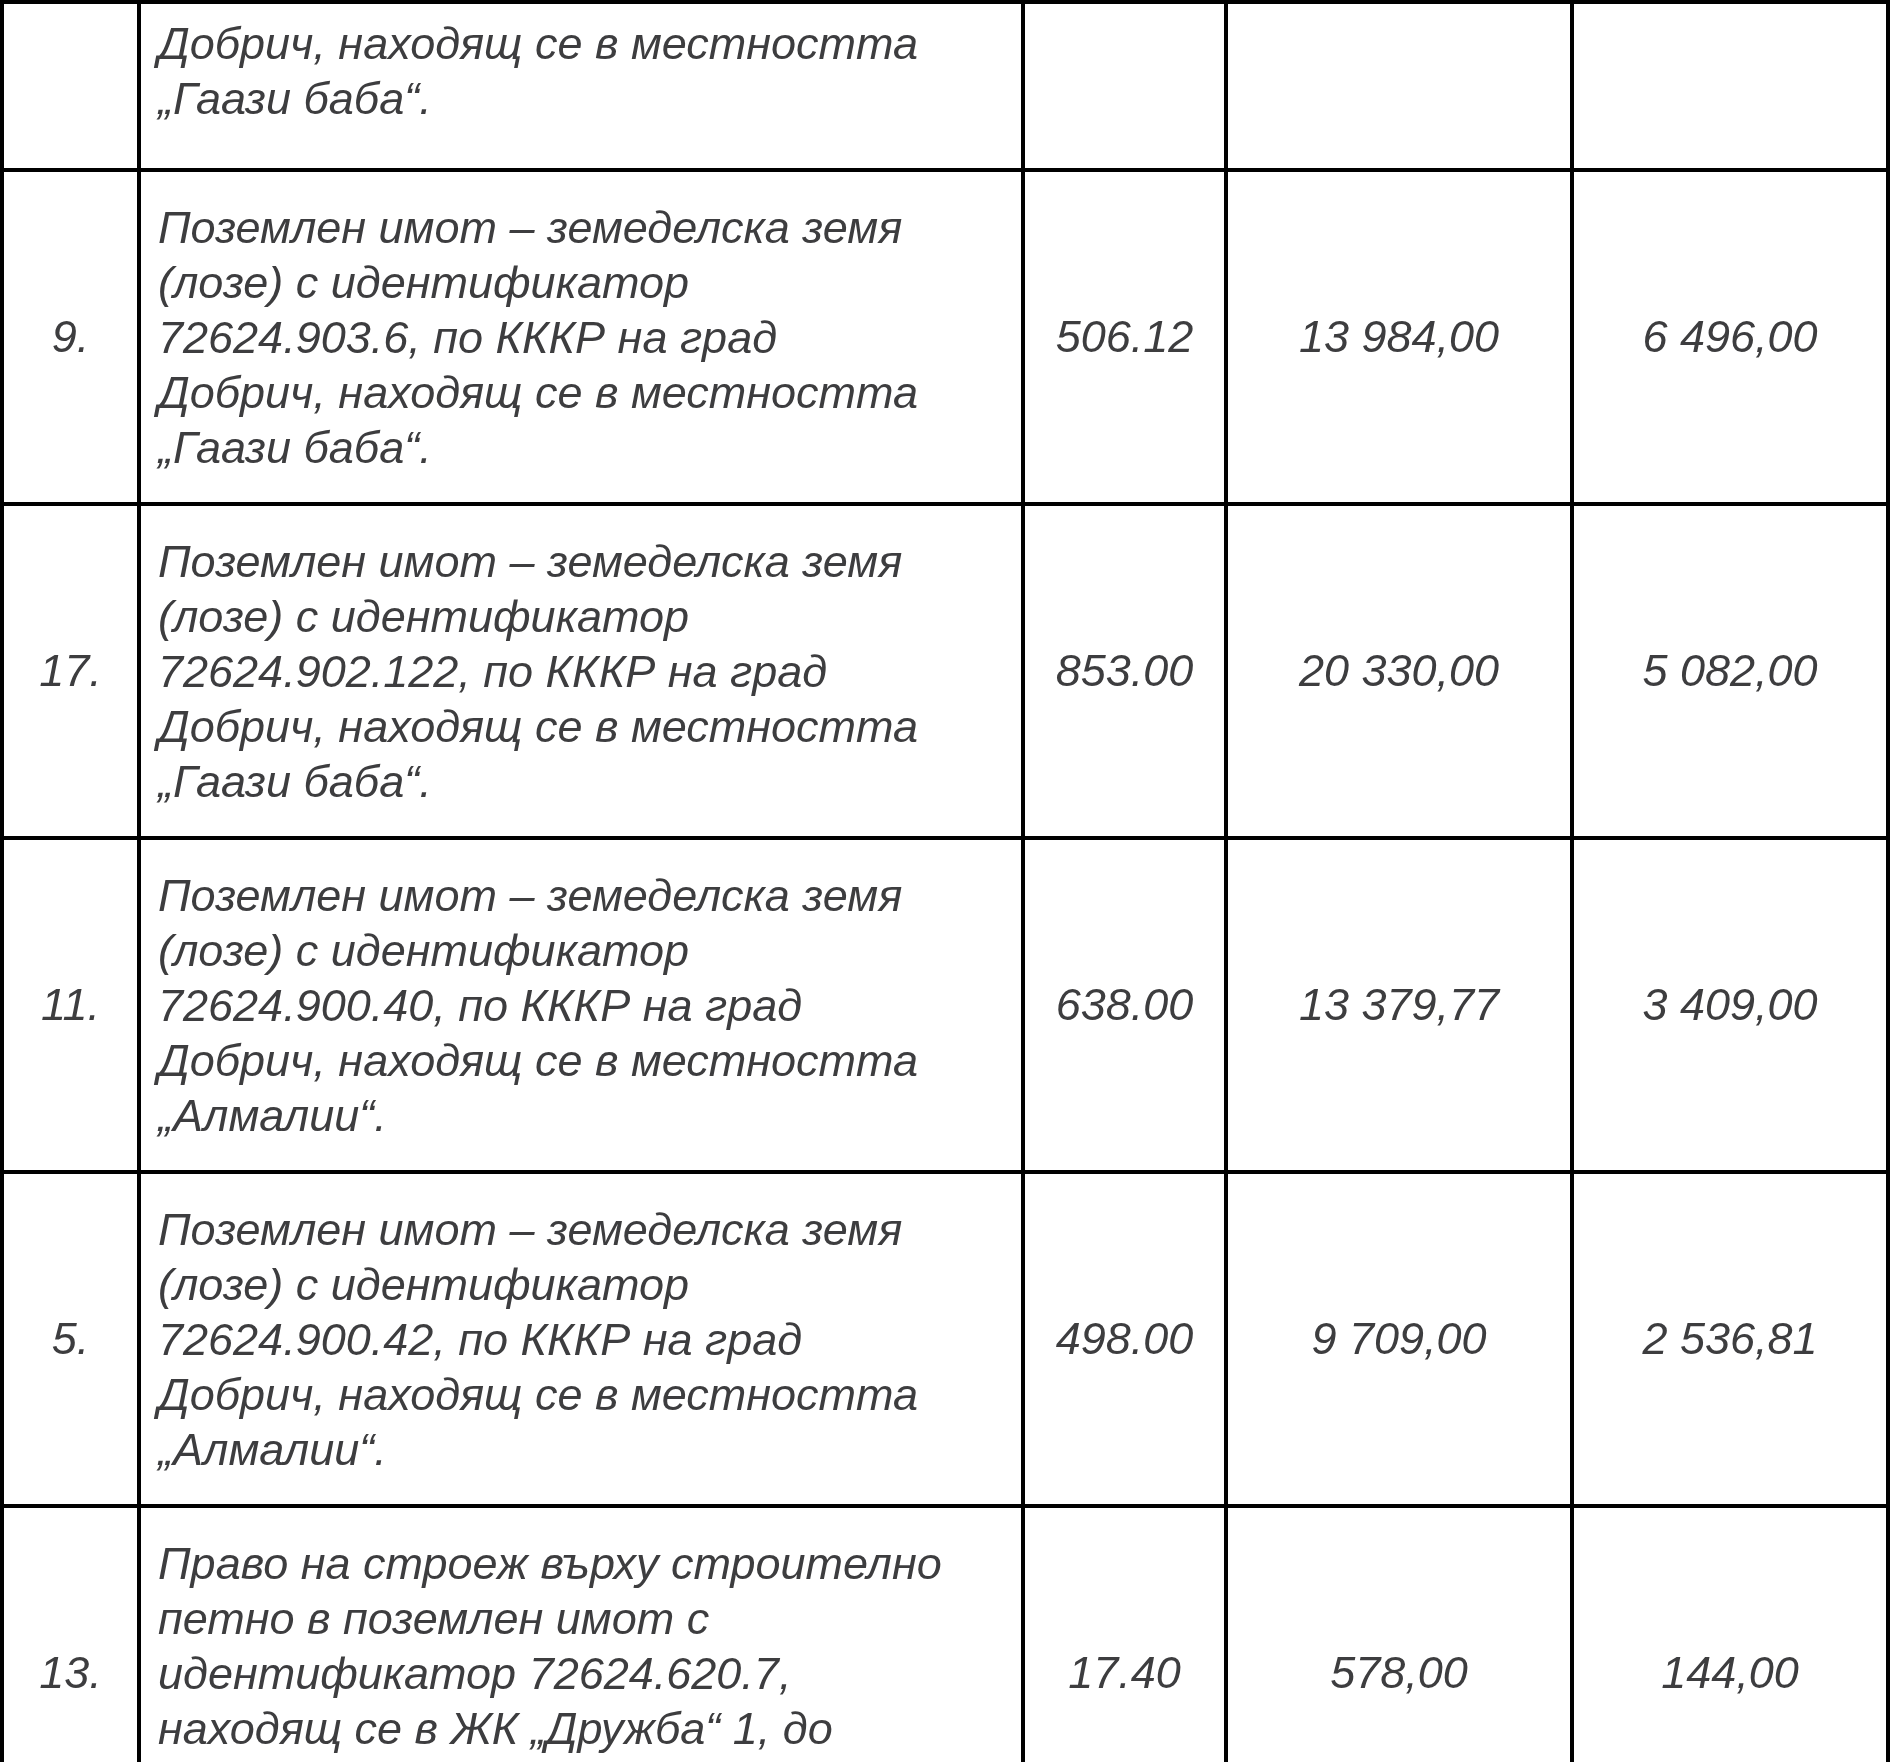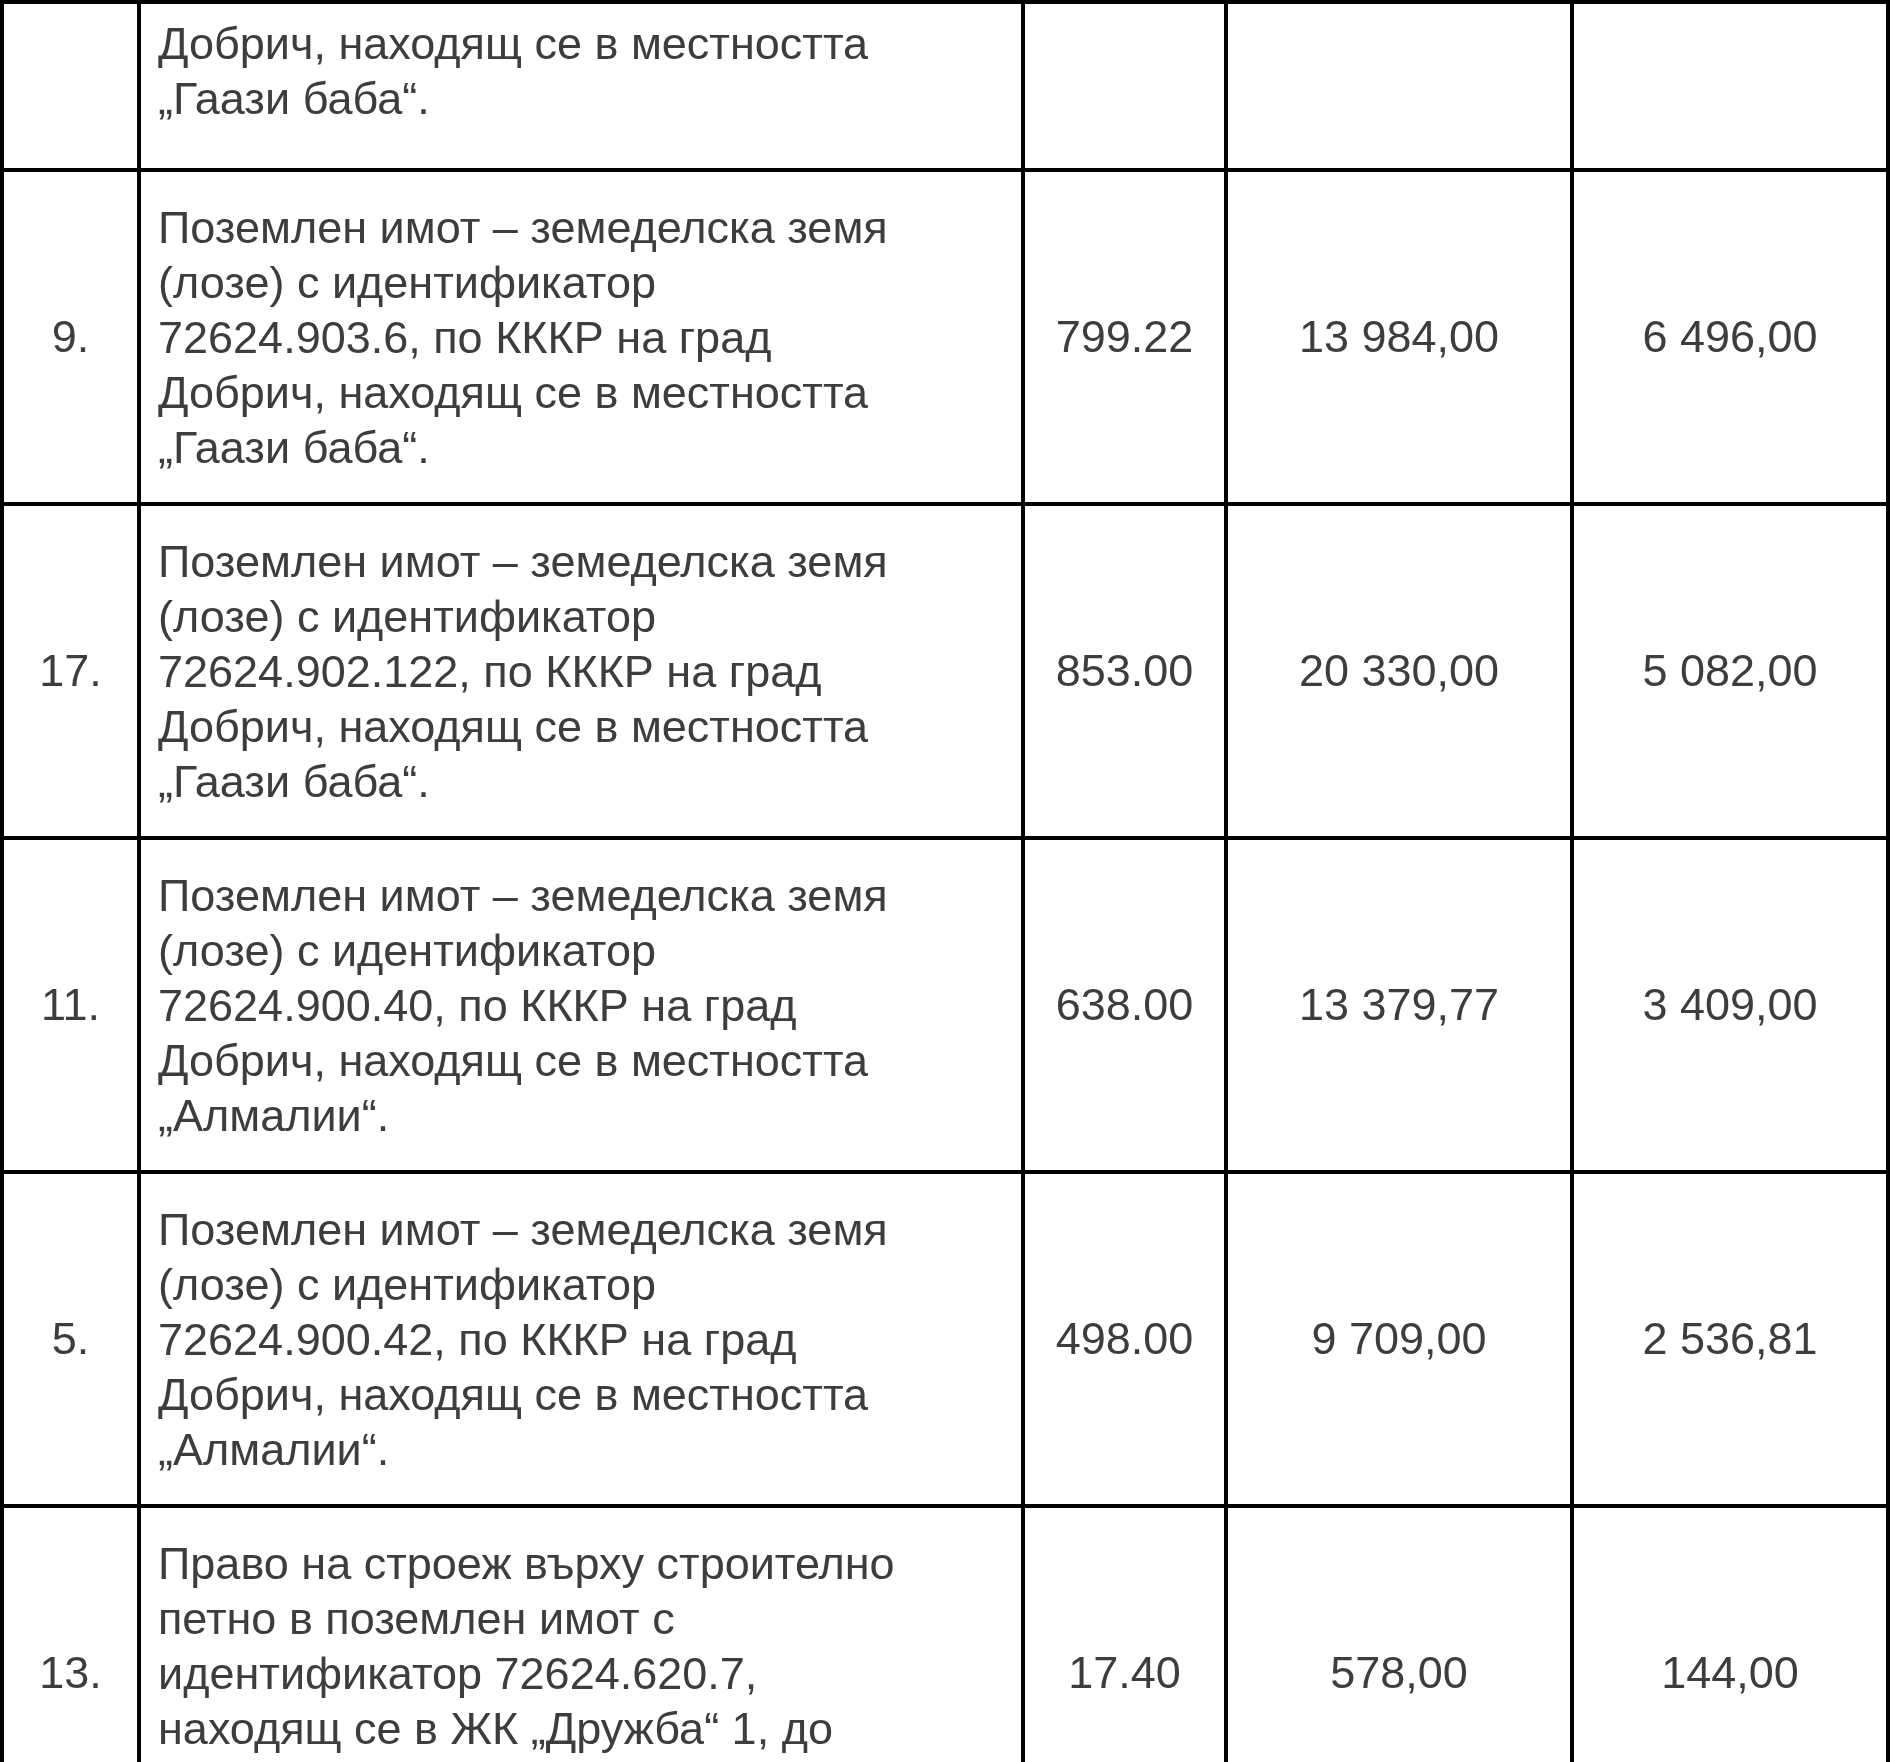--- a/index.html
+++ b/index.html
@@ -24,20 +24,21 @@
   col.c-desc { width: 884px; }
   col.c-a    { width: 203px; }
   col.c-b    { width: 346px; }
   col.c-c    { width: 316px; }
   td {
     border: 4px solid #000000;
     font-size: 45px;
     color: #3d3d3f;
     overflow: hidden;
     background: #ffffff;
+    font-style: italic;
   }
   tr.row-partial td { height: 146px; }
   tr.row-full td    { height: 318px; }
   td.num {
     text-align: center;
     vertical-align: middle;
     padding: 0;
   }
   td.desc {
     white-space: pre-line;
@@ -76,21 +77,21 @@
       <td class="val"></td>
       <td class="val"></td>
     </tr>
     <tr class="row-full">
       <td class="num">9.</td>
       <td class="desc">Поземлен имот – земеделска земя
 (лозе) с идентификатор
 72624.903.6, по КККР на град
 Добрич, находящ се в местността
 „Гаази баба“.</td>
-      <td class="val">799.22</td>
+      <td class="val">506.12</td>
       <td class="val">13 984,00</td>
       <td class="val">6 496,00</td>
     </tr>
     <tr class="row-full">
       <td class="num">17.</td>
       <td class="desc">Поземлен имот – земеделска земя
 (лозе) с идентификатор
 72624.902.122, по КККР на град
 Добрич, находящ се в местността
 „Гаази баба“.</td>

